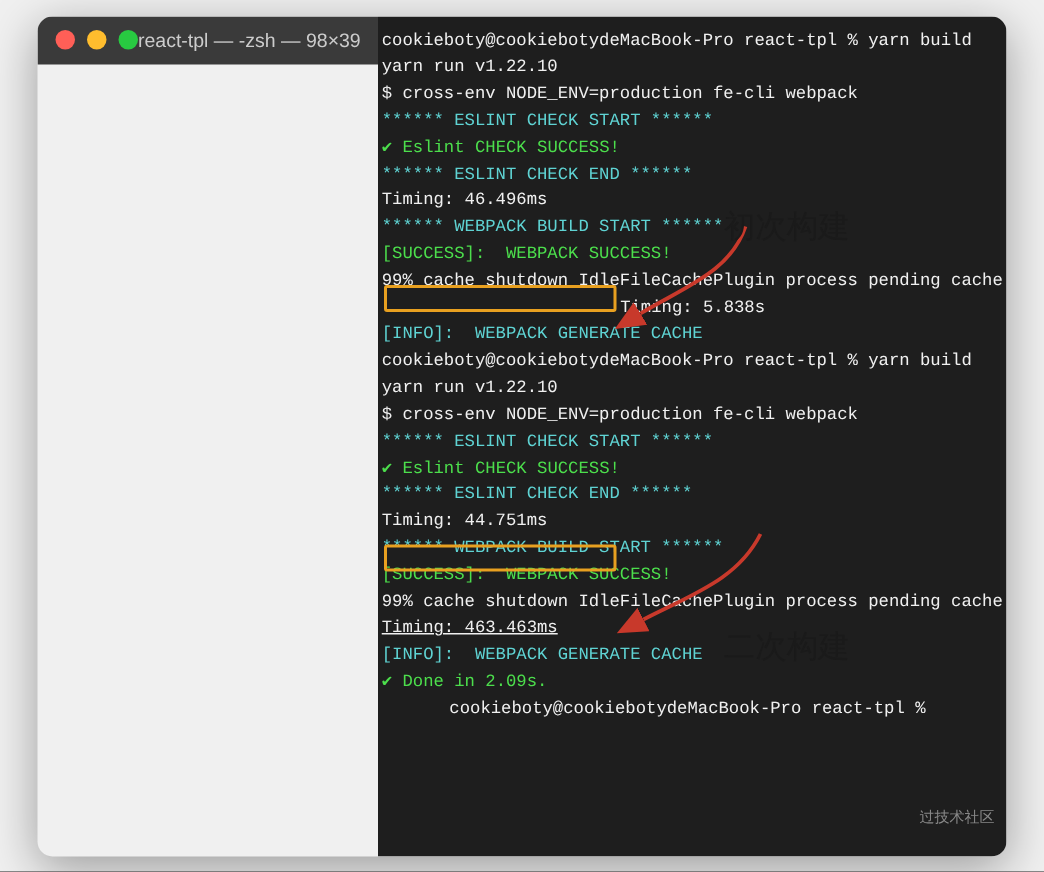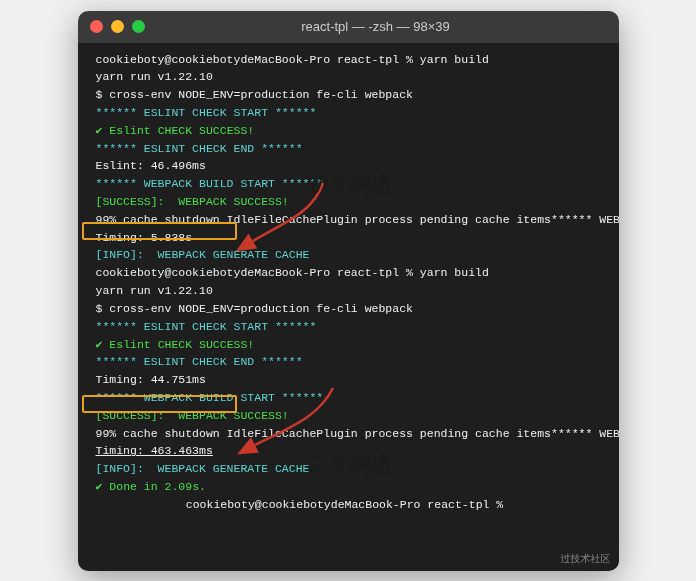--- a/index.html
+++ b/index.html
@@ -7,27 +7,27 @@
       width: 696px;
       height: 581px;
       background: #f0f0f0;
       display: flex;
       align-items: center;
       justify-content: center;
       font-family: -apple-system, BlinkMacSystemFont, sans-serif;
     }
 
     .window {
-      width: 541px;
+      width: 646px;
       height: 560px;
       border-radius: 10px;
       overflow: hidden;
       box-shadow: 0 8px 32px rgba(0,0,0,0.35);
       display: flex;
-      flex-direction: column;
+      flex-direction: row;
       position: relative;
     }
 
     .title-bar {
       background: #3a3a3a;
       height: 32px;
       display: flex;
       align-items: center;
       padding: 0 12px;
       flex-shrink: 0;
@@ -51,21 +51,21 @@
     .title-text {
       flex: 1;
       text-align: center;
       color: #cccccc;
       font-size: 13px;
     }
 
     .terminal-body {
       background: #1e1e1e;
       flex: 1;
-      padding: 8px 18px;
+      padding: 8px 2px;
       font-family: 'Menlo', 'Monaco', 'Courier New', monospace;
       font-size: 11.5px;
       line-height: 1.55;
       overflow: hidden;
       position: relative;
     }
 
     .line { display: block; white-space: pre; }
 
     .annotation-box {
@@ -82,21 +82,21 @@
     .chinese-label {
       position: absolute;
       font-family: -apple-system, BlinkMacSystemFont, 'PingFang SC', sans-serif;
       font-size: 22px;
       font-weight: normal;
       color: #1a1a1a;
     }
 
     .watermark {
       position: absolute;
-      bottom: 4px;
+      bottom: 17px;
       right: 8px;
       font-size: 10px;
       color: #888;
       font-family: sans-serif;
     }
   </style>
 </head>
 <body>
 
 <div class="window">
@@ -110,25 +110,25 @@
   </div>
 
   <div class="terminal-body">
 
     <div id="terminal-lines"><span class="line" style="color: rgb(240, 240, 240);">cookieboty@cookiebotydeMacBook-Pro react-tpl % yarn build</span>
 <span class="line" style="color: rgb(240, 240, 240);">yarn run v1.22.10</span>
 <span class="line" style="color: rgb(240, 240, 240);">$ cross-env NODE_ENV=production fe-cli webpack</span>
 <span class="line" style="color: rgb(95, 211, 211);">****** ESLINT CHECK START ******</span>
 <span class="line" style="color: rgb(76, 222, 76);">✔ Eslint CHECK SUCCESS!</span>
 <span class="line" style="color: rgb(95, 211, 211);">****** ESLINT CHECK END ******</span>
-<span class="line" style="color: rgb(240, 240, 240);">Eslint: 46.496ms</span>
+<span class="line" style="color: rgb(240, 240, 240);">Timing: 46.496ms</span>
 <span class="line" style="color: rgb(95, 211, 211);">****** WEBPACK BUILD START ******</span>
 <span class="line" style="color: rgb(76, 222, 76);"><span style="color:#4cde4c">[SUCCESS]:  WEBPACK SUCCESS!</span></span>
 <span class="line" style="color: rgb(240, 240, 240);">99% cache shutdown IdleFileCachePlugin process pending cache items****** WEBPACK BUILD END ******</span>
-<span class="line" style="color: rgb(240, 240, 240);">Timing: 5.838s</span>
+<span class="line" style="color: rgb(240, 240, 240); text-align: center;">Timing: 5.838s</span>
 <span class="line" style="color: rgb(95, 211, 211);"><span style="color:#5fd3d3">[INFO]:  WEBPACK GENERATE CACHE</span></span>
 <span class="line" style="color: rgb(240, 240, 240);">cookieboty@cookiebotydeMacBook-Pro react-tpl % yarn build</span>
 <span class="line" style="color: rgb(240, 240, 240);">yarn run v1.22.10</span>
 <span class="line" style="color: rgb(240, 240, 240);">$ cross-env NODE_ENV=production fe-cli webpack</span>
 <span class="line" style="color: rgb(95, 211, 211);">****** ESLINT CHECK START ******</span>
 <span class="line" style="color: rgb(76, 222, 76);">✔ Eslint CHECK SUCCESS!</span>
 <span class="line" style="color: rgb(95, 211, 211);">****** ESLINT CHECK END ******</span>
 <span class="line" style="color: rgb(240, 240, 240);">Timing: 44.751ms</span>
 <span class="line" style="color: rgb(95, 211, 211);">****** WEBPACK BUILD START ******</span>
 <span class="line" style="color: rgb(76, 222, 76);"><span style="color:#4cde4c">[SUCCESS]:  WEBPACK SUCCESS!</span></span>

